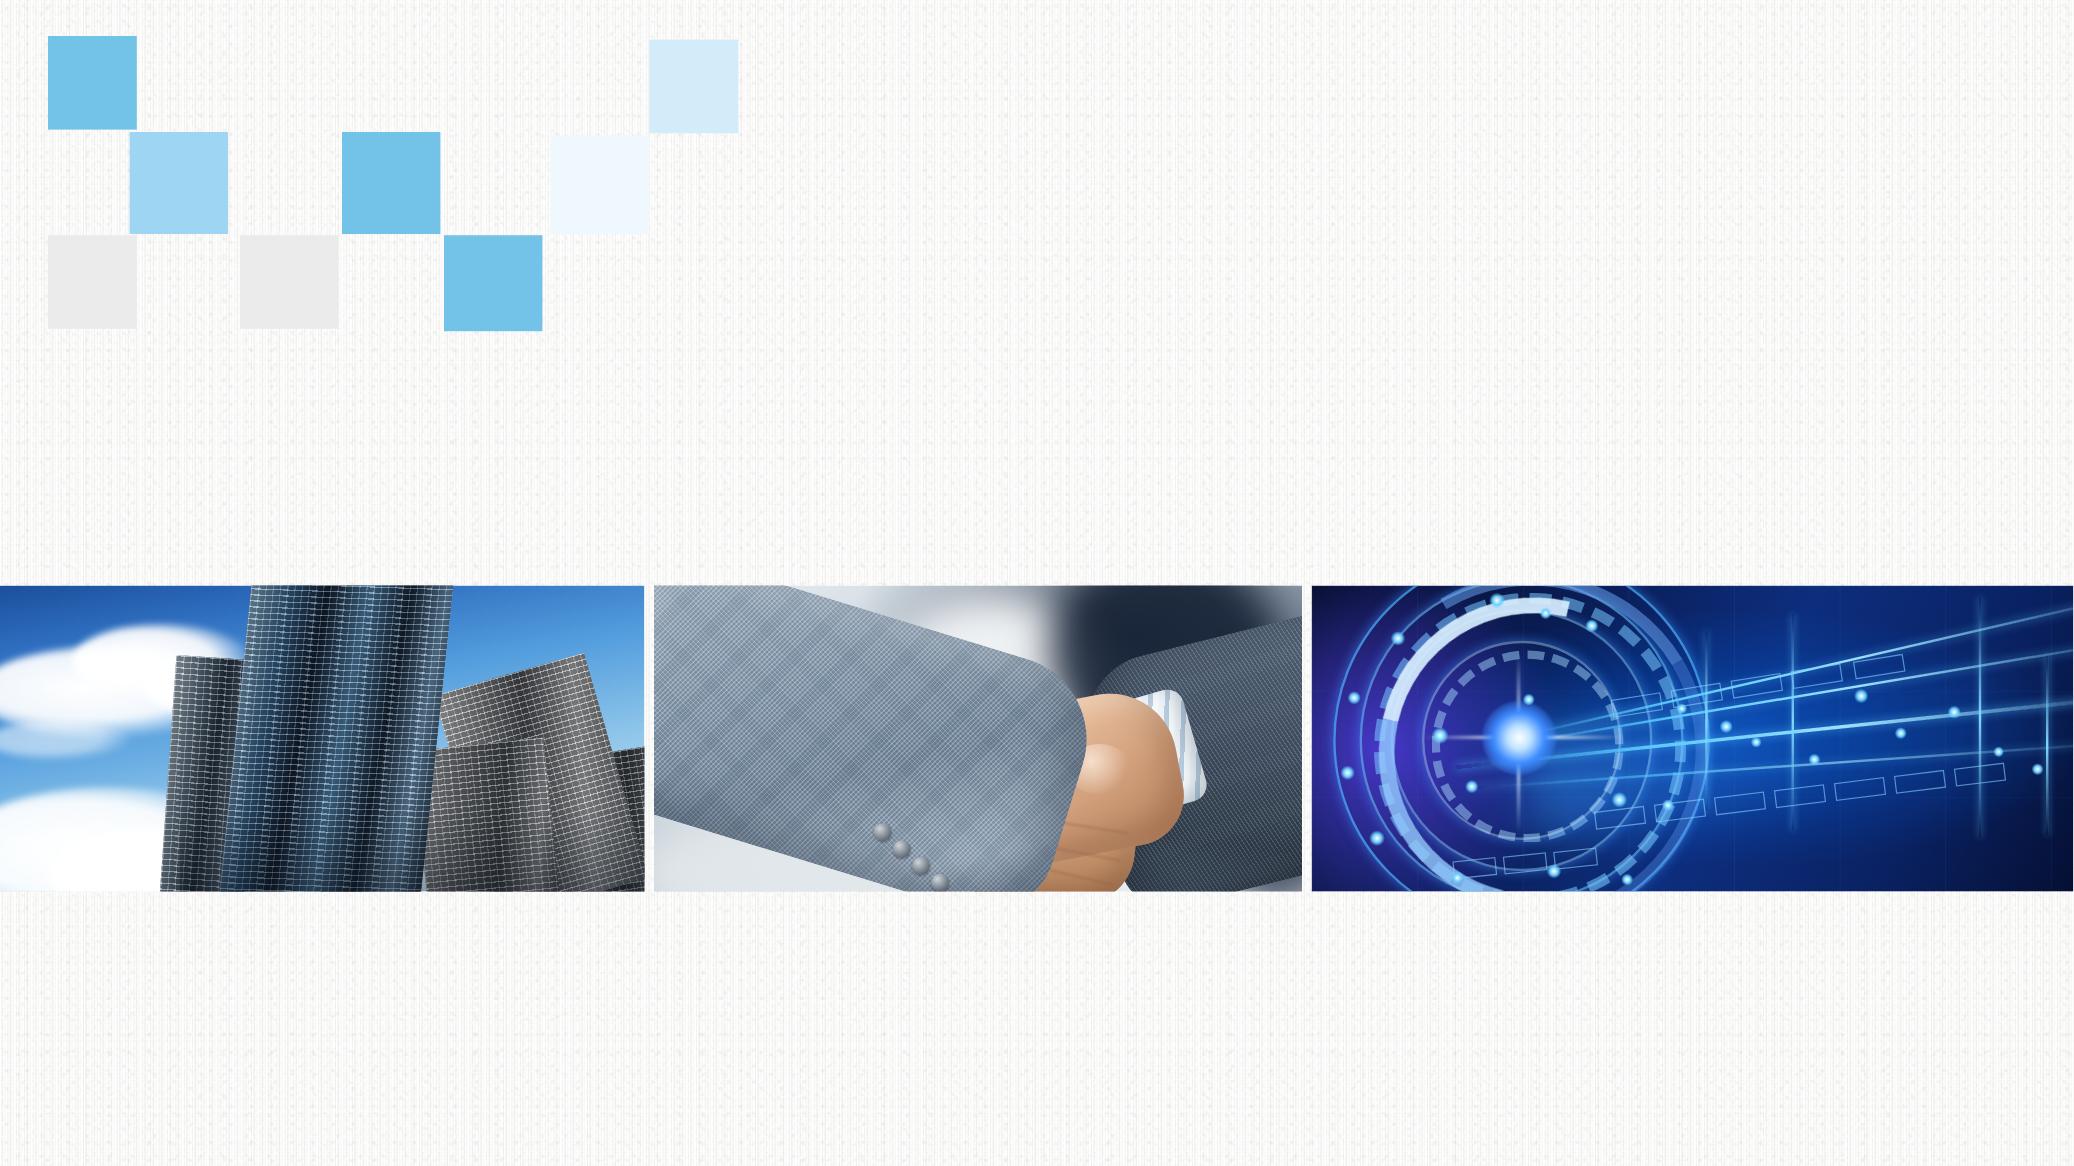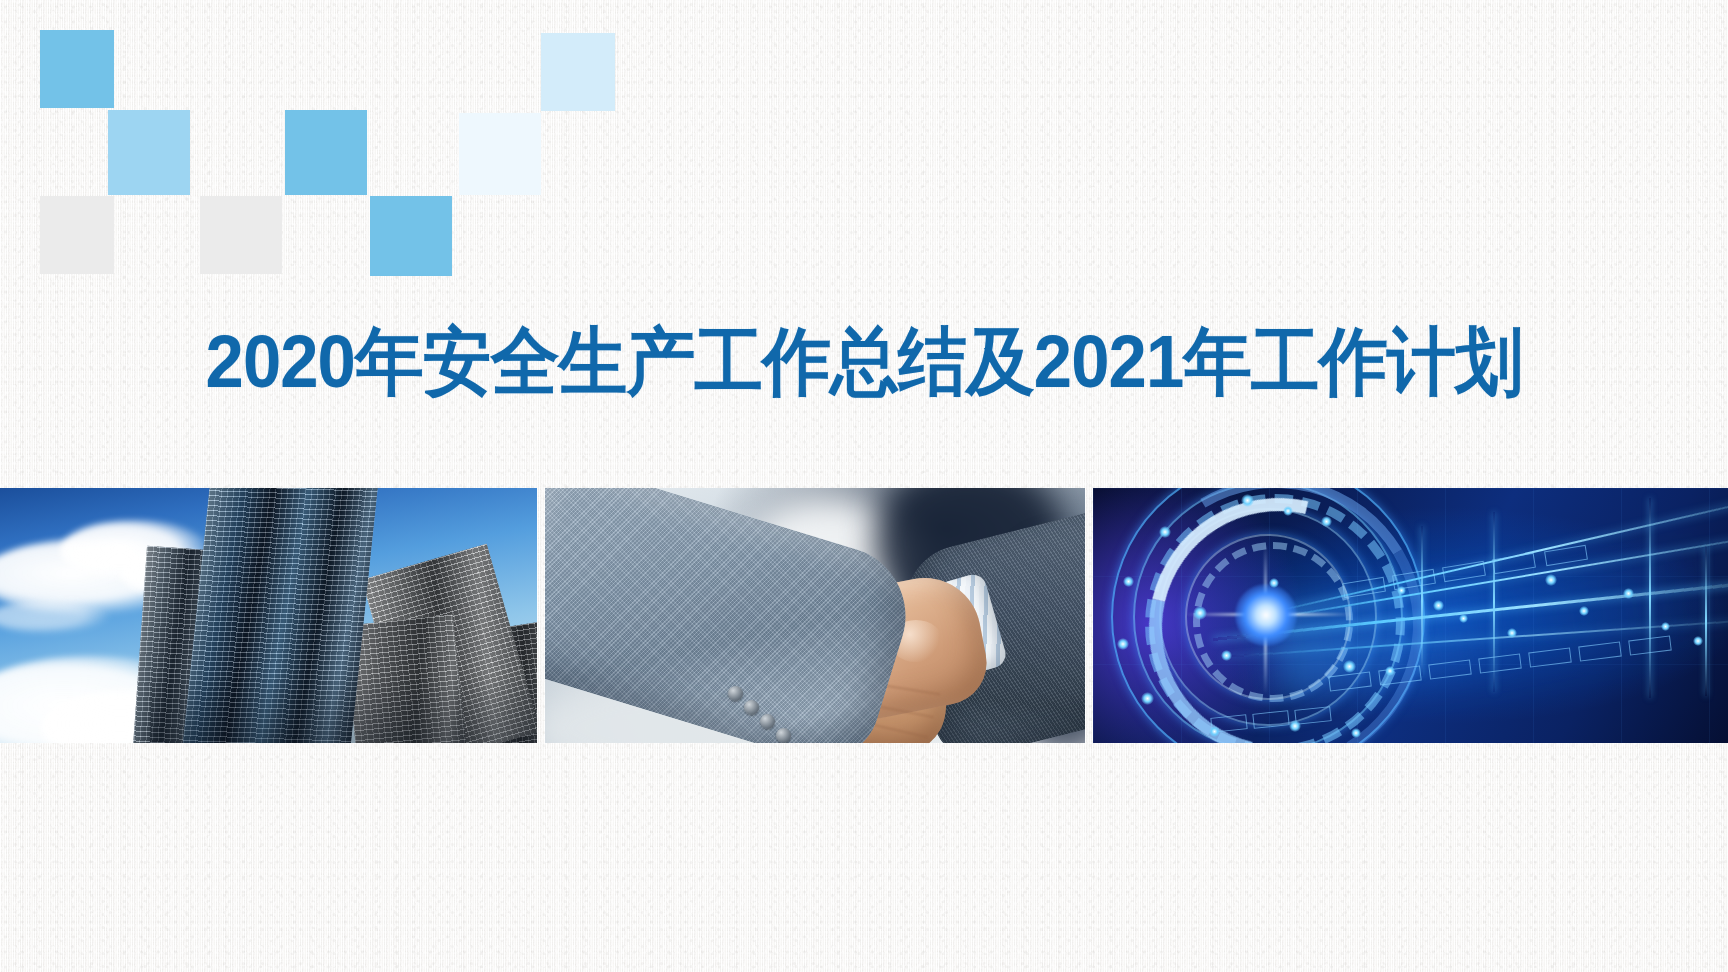--- a/index.html
+++ b/index.html
@@ -420,23 +420,20 @@
     <div class="msq" style="left:40px;  top:30px;  width:74px;  height:78px; background:#73c2e8;"></div>
     <div class="msq" style="left:541px; top:33px;  width:74px;  height:78px; background:#d3ecfa;"></div>
     <div class="msq" style="left:108px; top:110px; width:82px;  height:85px; background:#9dd5f2;"></div>
     <div class="msq" style="left:285px; top:110px; width:82px;  height:85px; background:#73c2e8;"></div>
     <div class="msq" style="left:459px; top:113px; width:82px;  height:82px; background:#eef8fe;"></div>
     <div class="msq" style="left:40px;  top:196px; width:74px;  height:78px; background:#ebebeb;"></div>
     <div class="msq" style="left:200px; top:196px; width:82px;  height:78px; background:#ebebeb;"></div>
     <div class="msq" style="left:370px; top:196px; width:82px;  height:80px; background:#73c2e8;"></div>
   </div>
 
-  <div class="title-wrap">
-    <div class="title">2020年安全生产工作总结及2021年工作计划</div>
-  </div>
 
   <div class="band">
 
     <div class="photo photo-1">
       <div class="sky"></div>
       <div class="cloud c1"></div>
       <div class="cloud c2"></div>
       <div class="cloud c3"></div>
       <div class="cloud c6"></div>
       <div class="cloud c4"></div>

